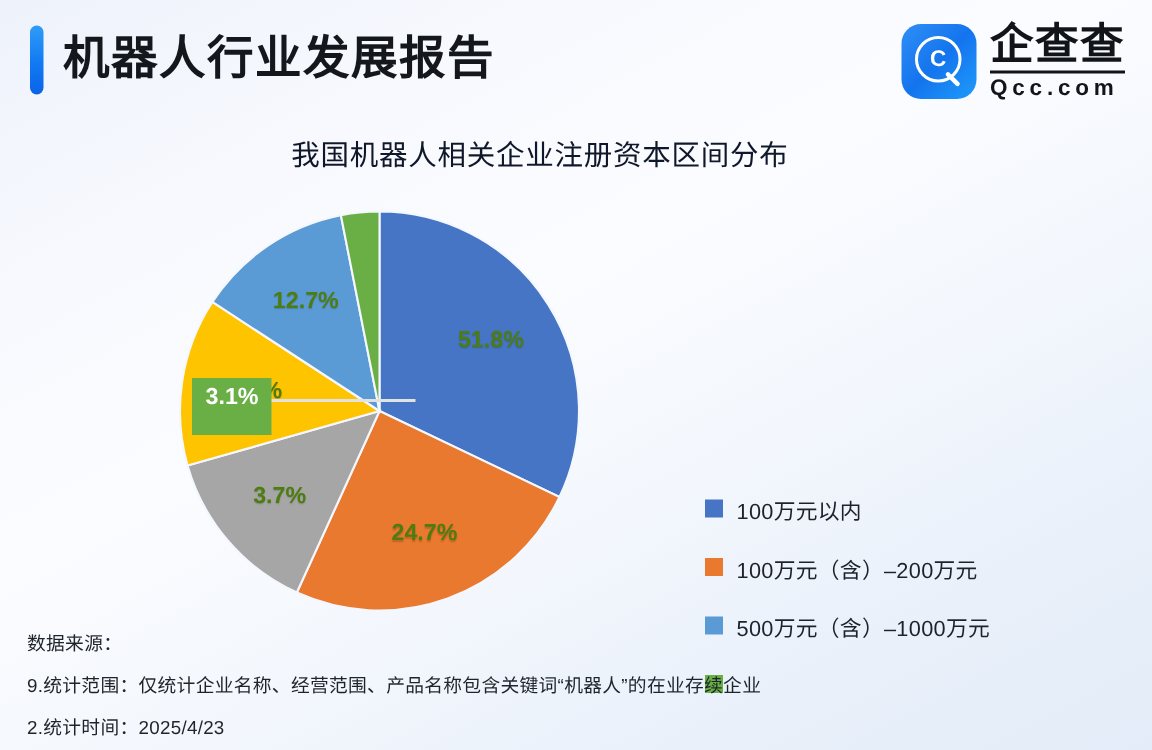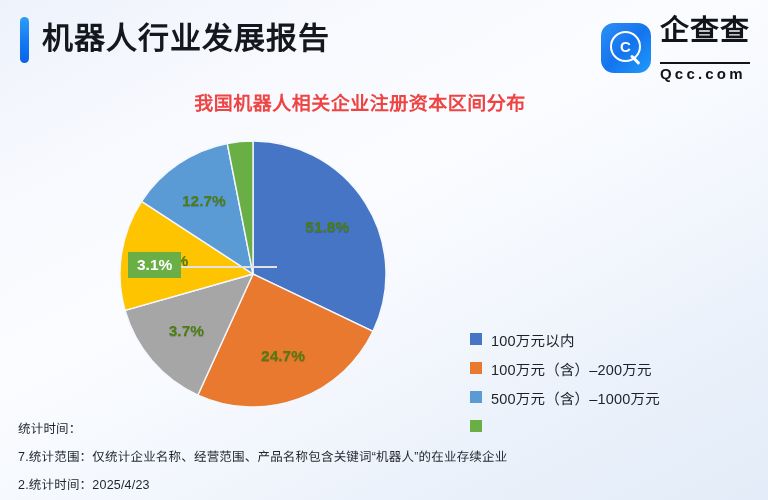--- a/index.html
+++ b/index.html
@@ -94,42 +94,42 @@
     font-family: "Liberation Sans", sans-serif;
   }
   .brand-text { display: flex; flex-direction: column; align-items: stretch; }
   .brand-cn {
     font-size: 29px;
     font-weight: bold;
     line-height: 32px;
     letter-spacing: 1px;
     color: #111418;
     border-bottom: 2.5px solid #111418;
-    padding-bottom: 16px;
+    padding-bottom: 1px;
   }
   .brand-en {
     font-size: 15px;
     font-weight: bold;
     letter-spacing: 3.2px;
     line-height: 16px;
     color: #111418;
     margin-top: 2px;
     text-align: left;
   }
 
   
   .chart-title {
     position: absolute;
     left: 0; top: 88px;
     width: 720px;
     text-align: center;
     font-size: 19px;
-    font-weight: bold;
+    font-weight: normal;
     letter-spacing: 0.5px;
-    color: #ef4444;
+    color: #0f172a;
   }
 
   
   .chart-area {
     position: absolute;
     left: 0; top: 118px;
     width: 768px; height: 290px;
   }
   .pie-wrap {
     position: absolute;
@@ -155,32 +155,32 @@
     width: 100px; height: 2px;
     background: #e2e2e2;
   }
   .callout-box {
     position: absolute;
     left: 128px; top: 134px;
     background: #6aaf46;
     color: #ffffff;
     font-size: 15.5px;
     font-weight: bold;
-    padding: 3px 9px 4px 9px;
+    padding: 3px 9px 16px 9px;
     line-height: 19px;
     white-space: nowrap;
   }
 
   
   .legend {
     position: absolute;
     left: 470px; top: 212px;
     display: flex;
     flex-direction: column;
-    gap: 11px;
+    gap: 21px;
   }
   .legend-item {
     display: flex;
     align-items: center;
     gap: 9px;
     height: 18px;
   }
   .legend-swatch {
     width: 12px; height: 12px;
     flex: 0 0 auto;
@@ -270,18 +270,18 @@
         <span class="legend-swatch" style="background: rgb(91, 155, 213);"></span>
         <span class="legend-label">500万元（含）–1000万元</span>
       </div>
       <div class="legend-item">
         <span class="legend-swatch" style="background: rgb(106, 175, 70);"></span>
       </div>
     </div>
 </div>
 
 <div class="notes">
-  <div class="note-line">统计时间：</div>
-  <div class="note-line">7.统计范围：仅统计企业名称、经营范围、产品名称包含关键词“机器人”的在业存续企业</div>
+  <div class="note-line">数据来源：</div>
+  <div class="note-line">9.统计范围：仅统计企业名称、经营范围、产品名称包含关键词“机器人”的在业存续企业</div>
   <div class="note-row">
     <span class="note-line">2.统计时间：2025/4/23</span>
   </div>
 </div>
 
 </body></html>

